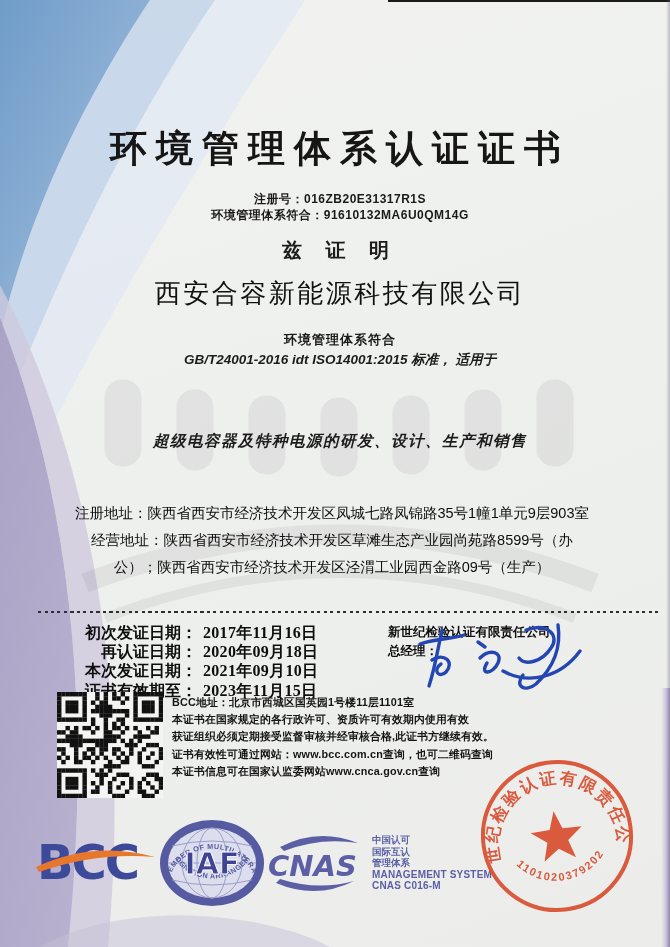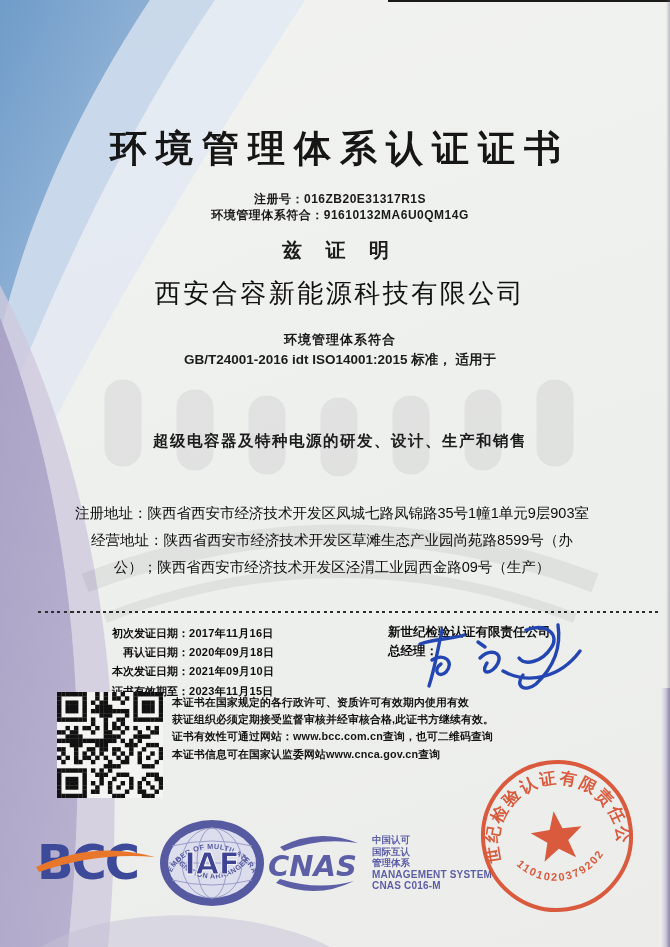--- a/index.html
+++ b/index.html
@@ -13,30 +13,30 @@
   .ctr{left:30px;right:20px;text-align:center;}
   .bg-layer{left:0;top:0;width:670px;height:947px;z-index:0;pointer-events:none;}
   .content{z-index:2;}
   .cert-title{top:124px;font-family:"DejaVu Serif","Liberation Serif",serif;
     font-size:37px;font-weight:600;letter-spacing:9px;color:#161616;}
   .reg-line{top:191px;font-size:12px;font-weight:700;letter-spacing:.5px;color:#1a1a1a;}
   .credit-line{top:207px;font-size:12px;font-weight:700;letter-spacing:.5px;color:#1a1a1a;}
   .hereby{top:237px;font-size:20px;font-weight:600;letter-spacing:9px;}
   .company{top:276px;font-size:26px;font-weight:500;letter-spacing:2.5px;color:#111;}
   .std1{top:331px;font-size:13px;font-weight:600;letter-spacing:1px;}
-  .std2{top:351px;font-size:13.5px;font-weight:600;}
-  .scope{top:431px;font-size:15.5px;font-weight:600;letter-spacing:1.5px;}
+  .std2{top:351px;font-size:13.5px;font-weight:600;font-style:italic;}
+  .scope{top:431px;font-size:15.5px;font-weight:600;letter-spacing:1.5px;font-style:italic;}
   .addr-block{top:500px;left:72px;width:520px;text-align:center;
     font-size:14.5px;font-weight:400;line-height:27px;color:#0d0d0d;}
   .dash-sep{top:611px;left:38px;right:12px;height:2px;
     background:repeating-linear-gradient(90deg,#2e2e2e 0 3px,transparent 3px 6.5px);}
-  .dates{top:624px;left:64px;font-size:11px;font-weight:700;color:#0e0e0e;}
+  .dates{top:624px;left:72px;font-size:16px;font-weight:700;color:#0e0e0e;font-family:Liberation Serif, serif;}
   .dates .row{display:flex;height:19.2px;align-items:center;}
   .dates .lbl{display:inline-block;width:125px;text-align:right;}
-  .dates .val{letter-spacing:.3px;}
+  .dates .val{margin-left:6px;letter-spacing:.3px;}
   .issuer-co{top:624px;left:388px;font-size:12.5px;font-weight:700;color:#0e0e0e;}
   .signer{top:643px;left:388px;font-size:12.5px;font-weight:700;color:#0e0e0e;}
   .sig-svg{top:618px;left:408px;z-index:3;}
   .qr{top:692px;left:57px;width:106px;height:106px;background:#f4f5f3;}
   .notes{top:694px;left:172px;width:330px;font-size:10.8px;font-weight:600;
     line-height:17.2px;color:#151515;letter-spacing:.2px;}
   .stamp-wrap{top:756px;left:477px;width:160px;height:160px;transform:rotate(-8deg);opacity:.93;z-index:4;}
   .logo-bcc{top:830px;left:36px;}
   .logo-iaf{top:818px;left:158px;}
   .logo-cnas{top:832px;left:266px;}
@@ -437,20 +437,21 @@
       <rect x="21.200000000000003" y="101.76" width="4.44" height="4.44"></rect>
       <rect x="25.44" y="76.32000000000001" width="4.44" height="4.44"></rect>
       <rect x="25.44" y="80.56" width="4.44" height="4.44"></rect>
       <rect x="25.44" y="84.80000000000001" width="4.44" height="4.44"></rect>
       <rect x="25.44" y="89.04" width="4.44" height="4.44"></rect>
       <rect x="25.44" y="93.28" width="4.44" height="4.44"></rect>
       <rect x="25.44" y="97.52000000000001" width="4.44" height="4.44"></rect>
       <rect x="25.44" y="101.76" width="4.44" height="4.44"></rect>
     </svg>
   <div class="abs content notes">
+    <div>BCC地址：北京市西城区国英园1号楼11层1101室</div>
     <div>本证书在国家规定的各行政许可、资质许可有效期内使用有效</div>
     <div>获证组织必须定期接受监督审核并经审核合格,此证书方继续有效。</div>
     <div>证书有效性可通过网站：www.bcc.com.cn查询，也可二维码查询</div>
     <div>本证书信息可在国家认监委网站www.cnca.gov.cn查询</div>
   </div>
 
   <svg class="abs stamp-wrap" viewBox="0 0 160 160" width="160" height="160">
     <defs>
       <path id="sealArcTop" d="M 22,103 A 60,60 0 1 1 138,103" fill="none"></path>
       <path id="sealArcBot" d="M 30,94 A 56,56 0 0 0 130,94" fill="none"></path>

